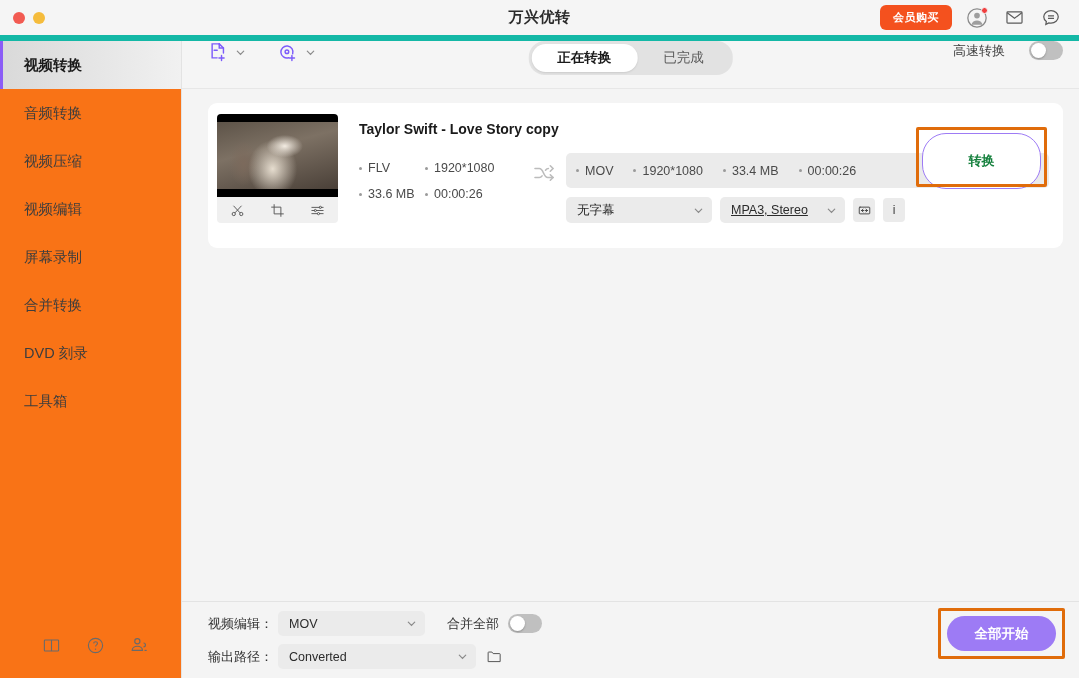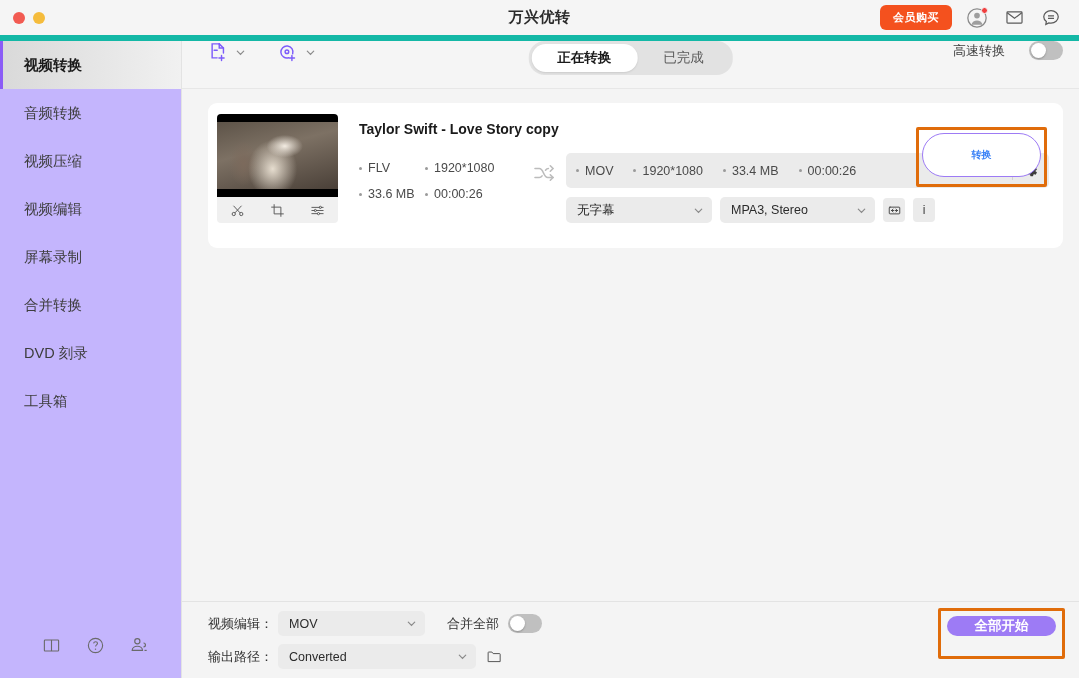--- a/index.html
+++ b/index.html
@@ -54,21 +54,21 @@
     width: 7px; height: 7px; border-radius: 50%;
     background: #f03e3e; border: 1.2px solid #f5f5f5;
   }
 
   
   .body-row { flex: 1; display: flex; min-height: 0; }
 
   
   .sidebar {
     width: 182px; min-width: 182px;
-    background: #c4b5fd;
+    background: #f97316;
     border-right: 1px solid #e3e3e3;
     display: flex; flex-direction: column;
   }
   .side-items { padding-top: 0px; }
   .side-item {
     height: 48px; display: flex; align-items: center;
     padding-left: 24px; font-size: 14.5px; color: #3d3d3d;
     cursor: pointer; position: relative;
   }
   .side-item.active {
@@ -188,38 +188,38 @@
 
   .dest-row2 { display: flex; align-items: center; gap: 8px; margin-top: 9px; }
   .select {
     background: #ebebeb; border-radius: 5px; height: 26px;
     display: flex; align-items: center; padding: 0 8px 0 11px;
     font-size: 12.5px; color: #2b2b2b; cursor: pointer;
   }
   .select .sel-val { flex: 1; }
   .select .sel-chev { color: #8a8a8a; margin-left: 10px; display: flex; }
   .sel-sub { width: 146px; }
-  .sel-audio { width: 155px; }
+  .sel-audio { width: 125px; text-decoration: underline; }
   .mini-btn {
     width: 22px; height: 24px; background: #ebebeb; border-radius: 4px;
     display: flex; align-items: center; justify-content: center;
     cursor: pointer; color: #3d3d3d; font-size: 12px;
   }
 
   
   .convert-wrap { position: absolute; right: 22px; top: 30px; }
   .hl-box {
     position: absolute; border: 3px solid #e06c0a; border-radius: 2px;
     pointer-events: none;
   }
   .convert-hl { left: -6px; top: -6px; width: 131px; height: 60px; }
   .convert-btn {
-    width: 119px; height: 44px; border-radius: 24px;
+    width: 119px; height: 56px; border-radius: 24px;
     border: 1.6px solid #9d7bf5; background: #fff;
-    font-size: 10px; font-weight: 700; color: #3b82f6;
+    font-size: 13px; font-weight: 700; color: #15803d;
     cursor: pointer; font-family: inherit;
   }
 
   
   .footer {
     height: 77px; min-height: 77px;
     background: #f4f4f4; border-top: 1px solid #e3e3e3;
     display: flex; align-items: center;
     padding: 0 16px 0 26px; position: relative;
   }
@@ -227,21 +227,21 @@
   .out-row { display: flex; align-items: center; }
   .out-label { font-size: 13px; color: #333; width: 70px; }
   .sel-format { width: 147px; height: 25px; }
   .sel-path { width: 198px; height: 25px; }
   .merge-label { font-size: 13px; color: #333; margin-left: 22px; margin-right: 9px; }
   .folder-ic { margin-left: 10px; color: #555; cursor: pointer; display: flex; }
 
   .start-wrap { position: absolute; right: 23px; top: 14px; }
   .start-hl { left: -9px; top: -8px; width: 127px; height: 51px; }
   .start-btn {
-    width: 109px; height: 20px; border-radius: 18px;
+    width: 109px; height: 35px; border-radius: 18px;
     background: #9d7bf5; color: #fff; border: none;
     font-size: 13.5px; font-weight: 700; cursor: pointer;
     font-family: inherit;
   }
 </style>
 </head>
 <body>
 
 <div class="app">
 

